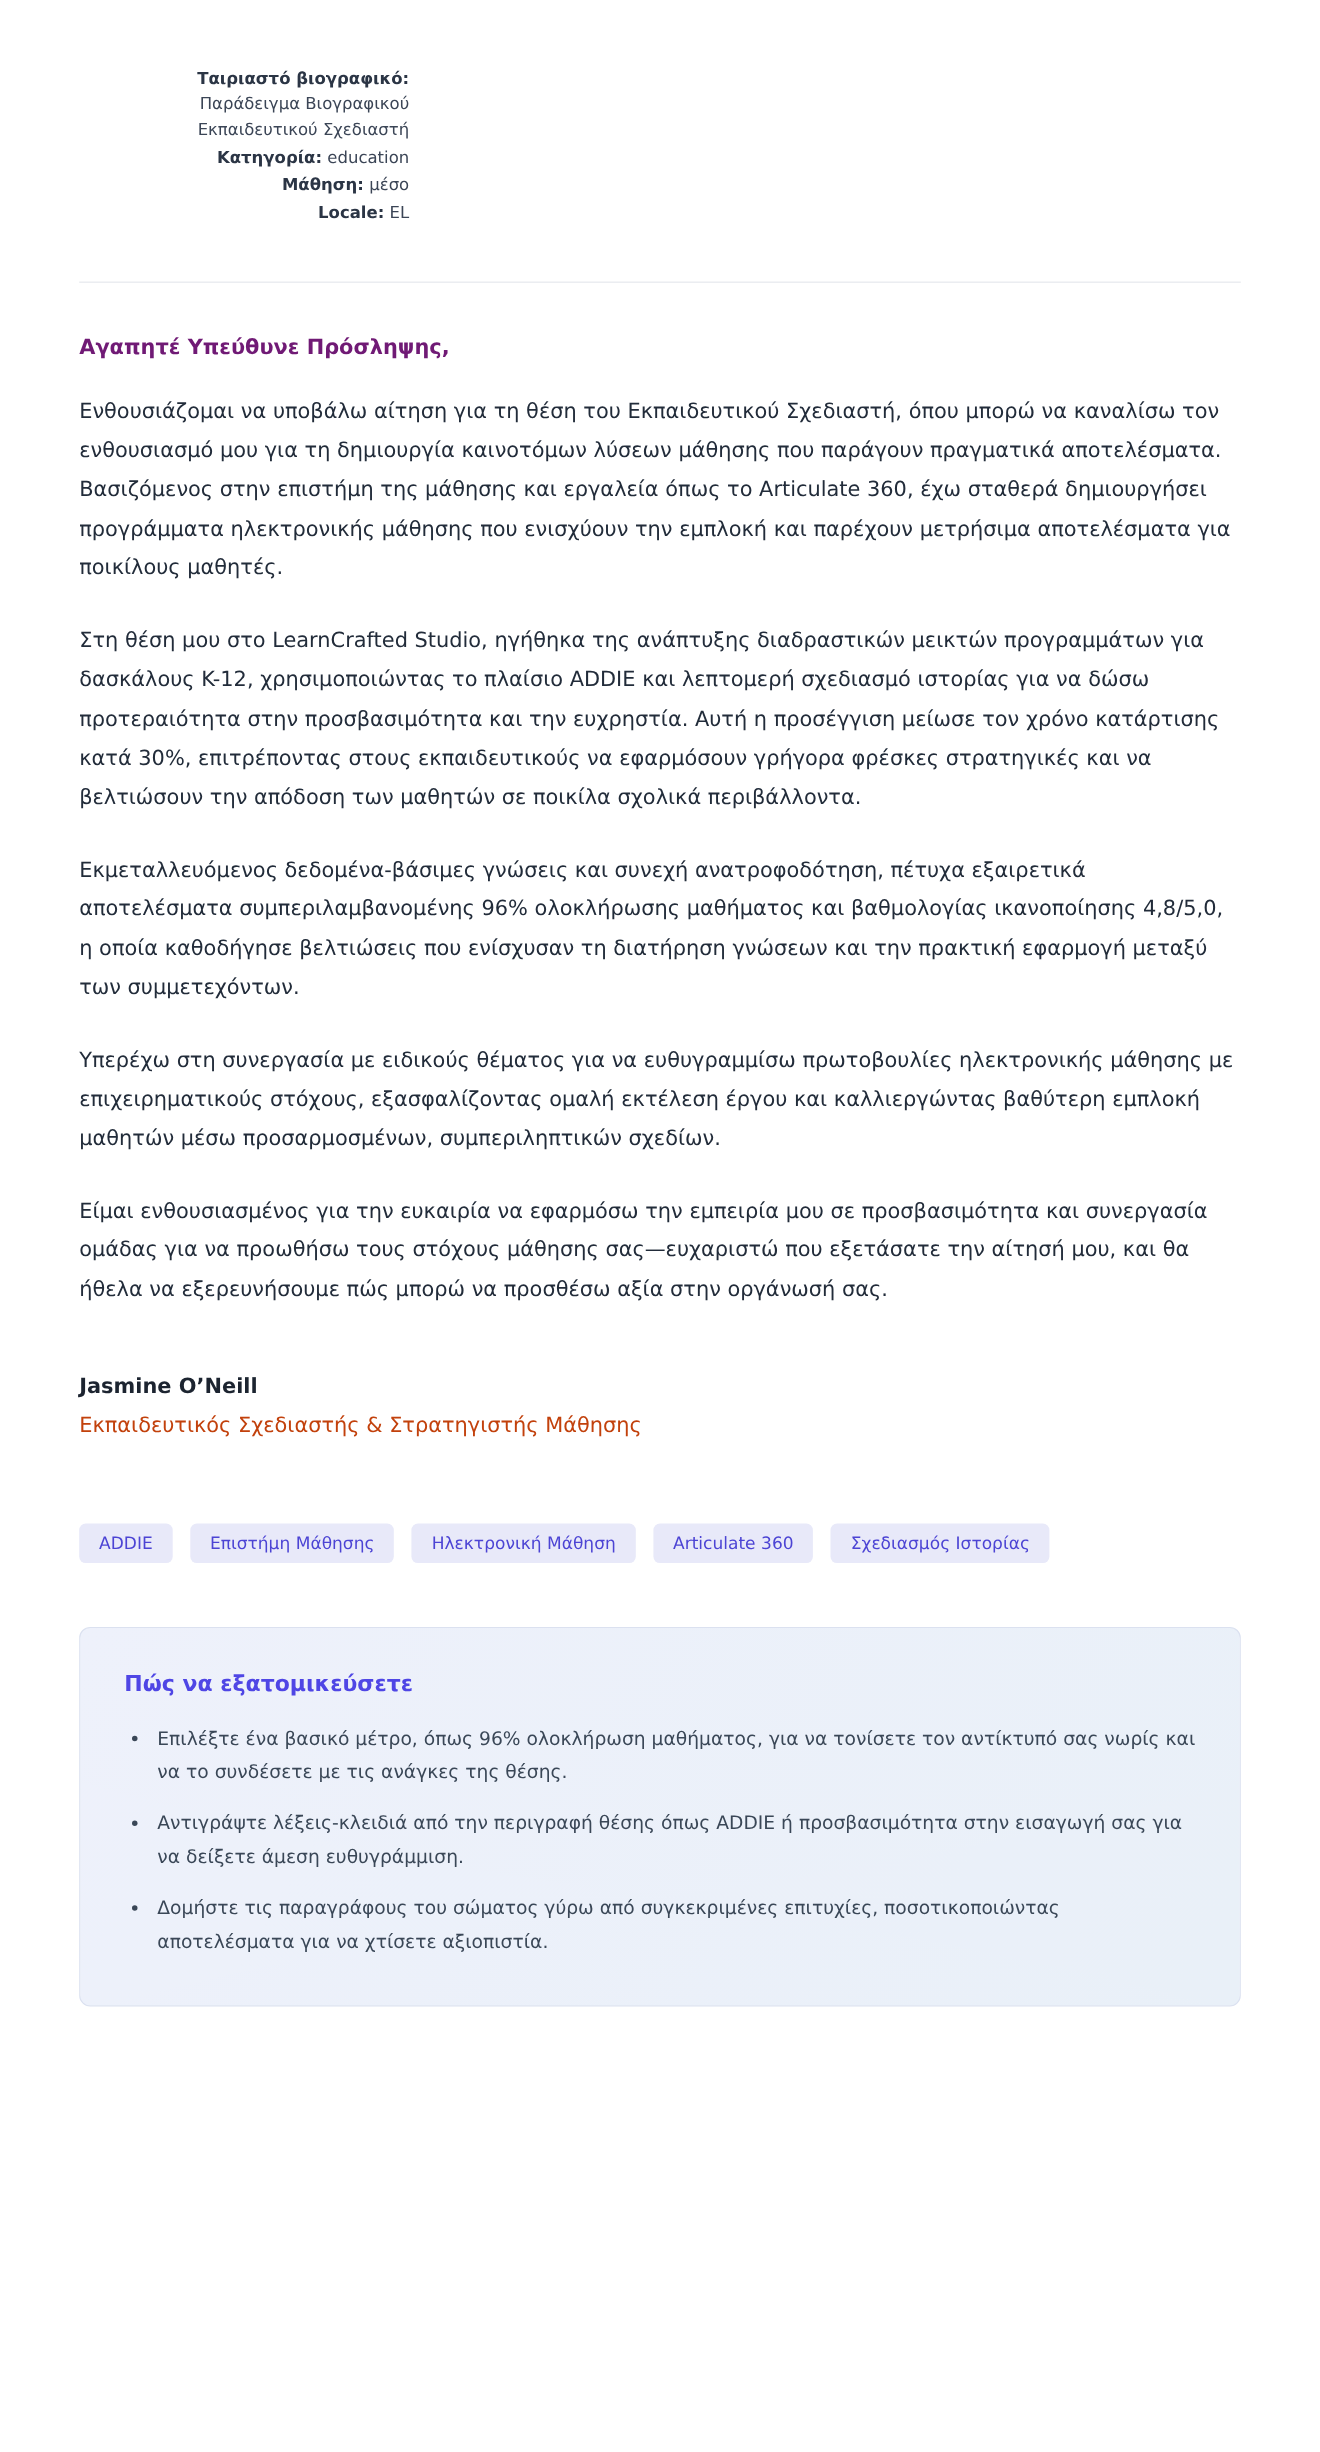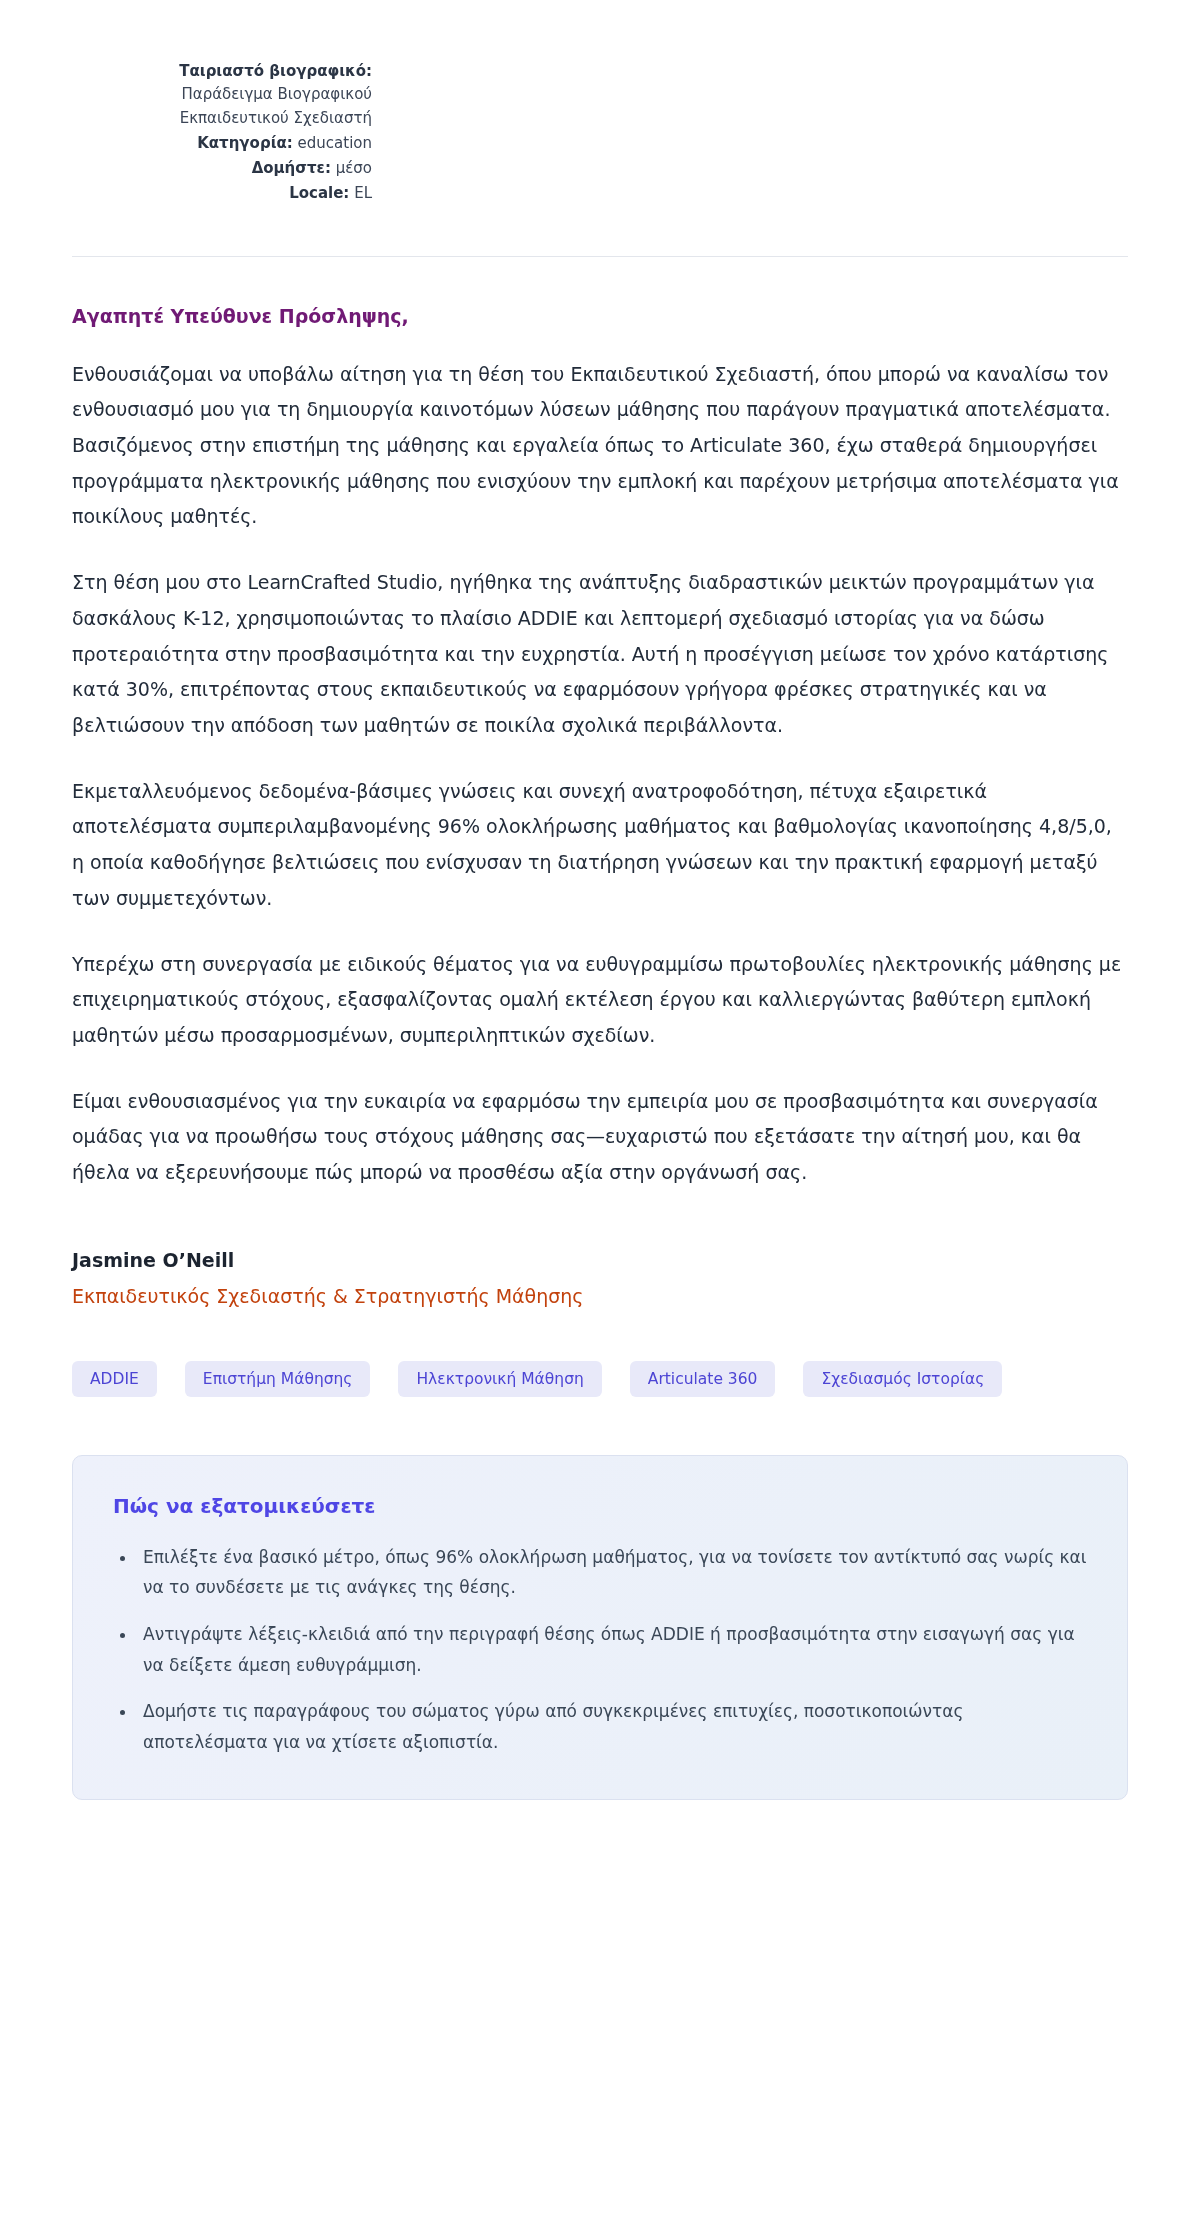--- a/index.html
+++ b/index.html
@@ -70,21 +70,21 @@
     font-weight: 700;
     color: #1c2430;
   }
   .sig-title {
     margin-top: 14px;
     font-size: 19px;
     color: #c2410c;
   }
 
   
-  .tags { margin-top: 54px; display: flex; flex-wrap: wrap; gap: 28px; }
+  .tags { margin-top: 78px; display: flex; flex-wrap: wrap; gap: 16px; }
   .tag {
     display: inline-block;
     background: #e8e9f9;
     color: #4c44d4;
     font-size: 15.5px;
     padding: 9px 18px;
     border-radius: 6px;
     cursor: pointer;
   }
 
@@ -121,21 +121,21 @@
     <aside class="meta">
       <div class="meta-row">
         <span class="b">Ταιριαστό βιογραφικό:</span><br>
         <span class="meta-link">Παράδειγμα Βιογραφικού Εκπαιδευτικού Σχεδιαστή</span>
       </div>
       <div class="meta-row">
         <span class="b">Κατηγορία:</span>
         <span>education</span>
       </div>
       <div class="meta-row">
-        <span class="b">Δομήστε:</span>
+        <span class="b">Μάθηση:</span>
         <span>μέσο</span>
       </div>
       <div class="meta-row">
         <span class="b">Locale:</span>
         <span>EL</span>
       </div>
     </aside>
   </header>
 
   <hr class="rule">

